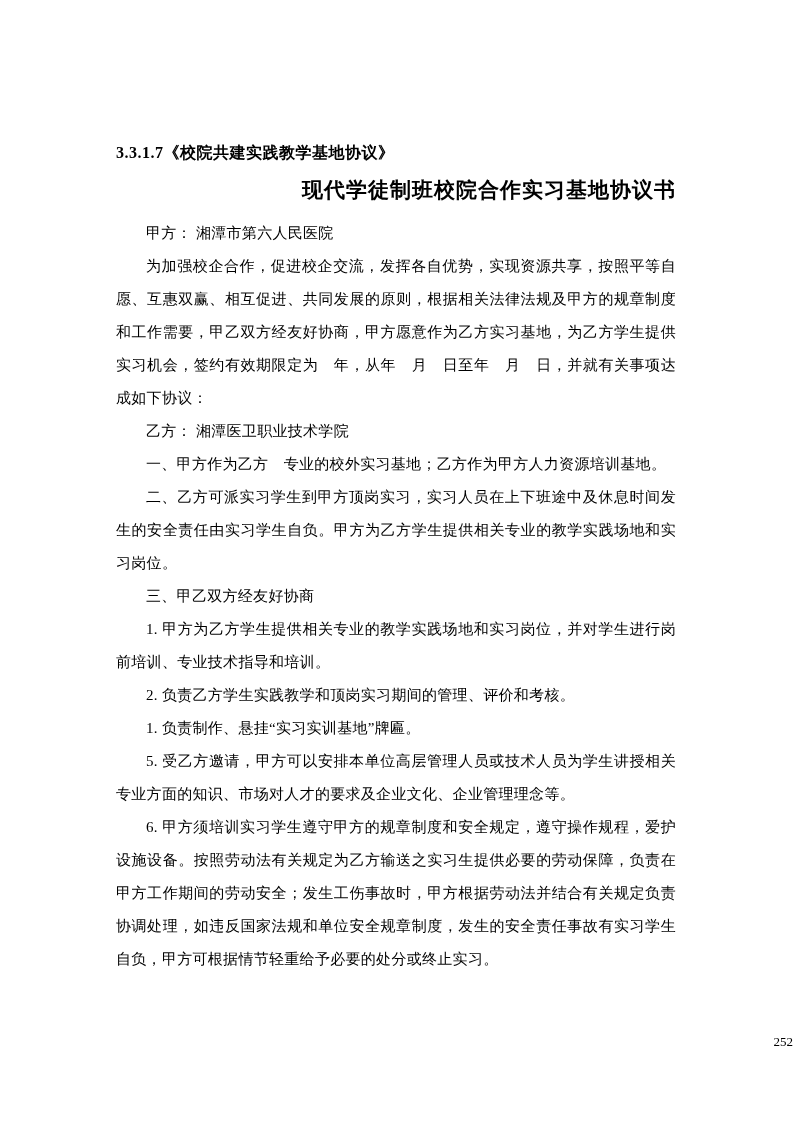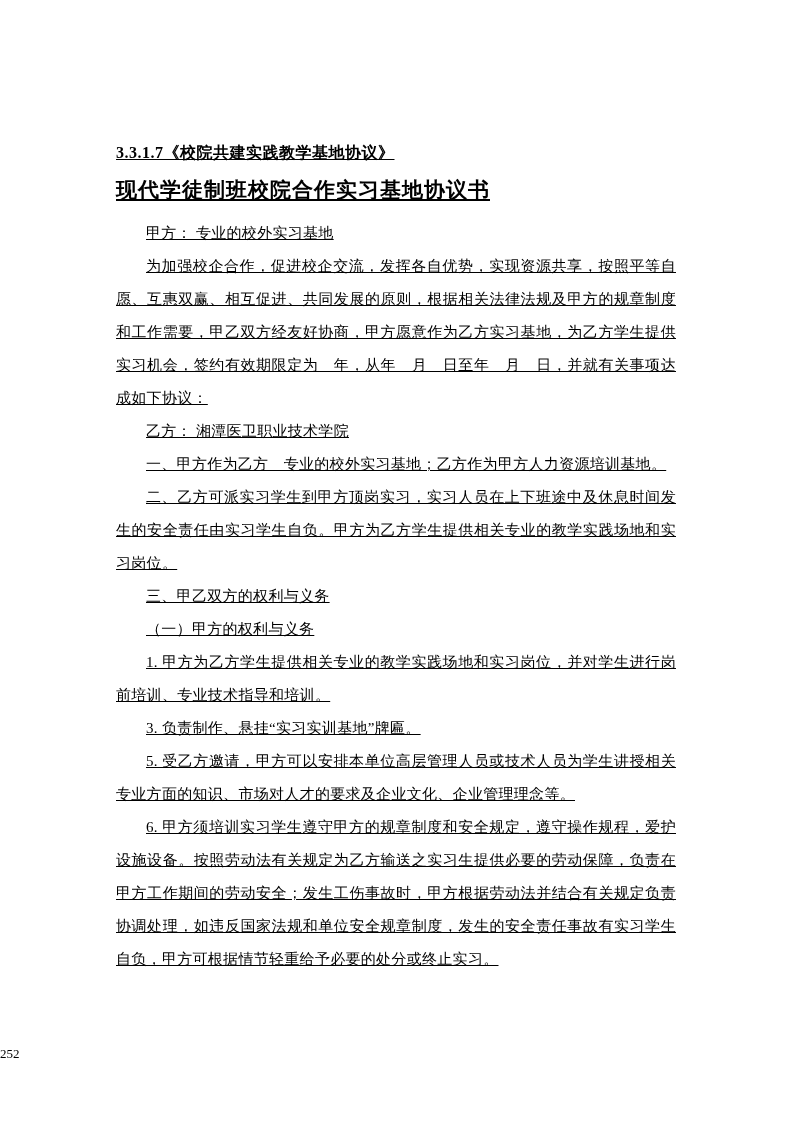--- a/index.html
+++ b/index.html
@@ -11,72 +11,71 @@
     position: relative;
     width: 793px;
     height: 1122px;
     margin: 0 auto;
     background: #ffffff;
     box-sizing: border-box;
     padding: 141px 117px 0 116px;
     font-family: "Liberation Serif", "DejaVu Serif", serif;
     color: #000000;
     overflow: hidden;
-    text-decoration: underline;
   }
   .section-heading {
     font-size: 16px;
     font-weight: bold;
     line-height: 24px;
     margin: 0 0 10px 0;
     letter-spacing: 0.5px;
   }
   .doc-title {
     font-size: 21px;
     font-weight: bold;
-    text-align: left;
+    text-align: right;
     line-height: 30px;
     margin: 4px 0 12px 0;
     letter-spacing: 1px;
   }
   .para {
     font-size: 15px;
     line-height: 33px;
     margin: 0;
     text-indent: 2em;
     text-align: justify;
     text-align-last: left;
     letter-spacing: 0.3px;
   }
   .page-number {
     position: absolute;
-    bottom: 60px;
+    bottom: 72px;
     left: 0;
     width: 100%;
-    text-align: left;
+    text-align: right;
     font-size: 13px;
     color: #000000;
   }
 </style>
 </head>
 <body>
 
 <div class="page">
 
   <h2 class="section-heading">3.3.1.7《校院共建实践教学基地协议》</h2>
 
   <h1 class="doc-title">现代学徒制班校院合作实习基地协议书</h1>
 
-  <p class="para">甲方：  专业的校外实习基地</p>
+  <p class="para">甲方：  湘潭市第六人民医院</p>
   <p class="para">为加强校企合作，促进校企交流，发挥各自优势，实现资源共享，按照平等自愿、互惠双赢、相互促进、共同发展的原则，根据相关法律法规及甲方的规章制度和工作需要，甲乙双方经友好协商，甲方愿意作为乙方实习基地，为乙方学生提供实习机会，签约有效期限定为　年，从年　月　日至年　月　日，并就有关事项达成如下协议：</p>
   <p class="para">乙方：  湘潭医卫职业技术学院</p>
   <p class="para">一、甲方作为乙方　专业的校外实习基地；乙方作为甲方人力资源培训基地。</p>
   <p class="para">二、乙方可派实习学生到甲方顶岗实习，实习人员在上下班途中及休息时间发生的安全责任由实习学生自负。甲方为乙方学生提供相关专业的教学实践场地和实习岗位。</p>
-  <p class="para">三、甲乙双方的权利与义务</p>
-  <p class="para">（一）甲方的权利与义务</p>
+  <p class="para">三、甲乙双方经友好协商</p>
   <p class="para">1. 甲方为乙方学生提供相关专业的教学实践场地和实习岗位，并对学生进行岗前培训、专业技术指导和培训。</p>
-  <p class="para">3. 负责制作、悬挂“实习实训基地”牌匾。</p>
+  <p class="para">2. 负责乙方学生实践教学和顶岗实习期间的管理、评价和考核。</p>
+  <p class="para">1. 负责制作、悬挂“实习实训基地”牌匾。</p>
   <p class="para">5. 受乙方邀请，甲方可以安排本单位高层管理人员或技术人员为学生讲授相关专业方面的知识、市场对人才的要求及企业文化、企业管理理念等。</p>
   <p class="para">6. 甲方须培训实习学生遵守甲方的规章制度和安全规定，遵守操作规程，爱护设施设备。按照劳动法有关规定为乙方输送之实习生提供必要的劳动保障，负责在甲方工作期间的劳动安全；发生工伤事故时，甲方根据劳动法并结合有关规定负责协调处理，如违反国家法规和单位安全规章制度，发生的安全责任事故有实习学生自负，甲方可根据情节轻重给予必要的处分或终止实习。</p>
 
   <div class="page-number">252</div>
 
 </div>
 
 </body></html>

